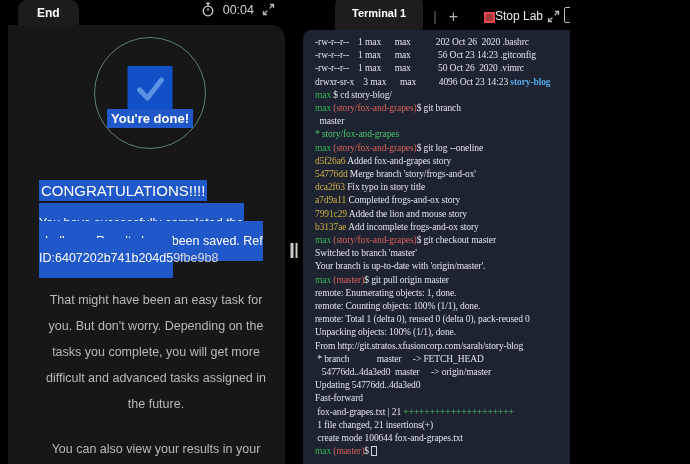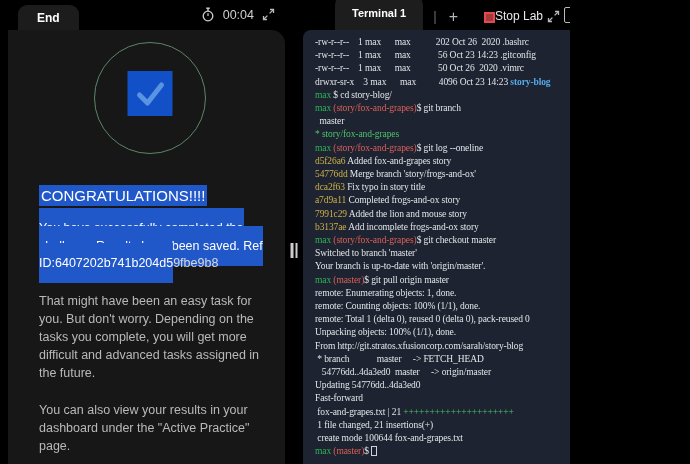--- a/index.html
+++ b/index.html
@@ -39,21 +39,21 @@
   .done-caption {
     position:absolute; left:50%; transform:translateX(-50%); top:71px;
     background:var(--selection-blue); color:#fff; font-size:13px;
     font-weight:700; padding:2px 4px; white-space:nowrap;
   }
   .heading-wrap { margin-top:31px; }
   .hl { background:var(--selection-blue); color:#fff; }
   .heading { display:inline; font-size:15px; font-weight:400; padding:2px 2px; line-height:21px; }
   .result { margin:14px 0 0 0; font-size:12.5px; line-height:17.5px; color:#d8d8d8; width:232px; }
   .result .hl { padding:13px 0; }
-  .para { margin:19px 0 0 0; font-size:12.5px; line-height:18px; color:#b9b9b9; width:234px; }
+  .para { margin:19px 0 0 0; font-size:12.5px; line-height:26px; color:#b9b9b9; width:234px;text-align:center; }
 
   
   .gutter { width:18px; background:#000; position:relative; cursor:col-resize; }
   .grip { position:absolute; top:243px; left:50%; transform:translateX(-50%); display:flex; gap:2px; }
   .grip span { width:2.5px; height:15px; background:#cdcdcd; display:block; }
 
   
   .right-pane { flex:1; display:flex; flex-direction:column; min-width:0; }
   .term-header { height:30px; display:flex; align-items:flex-end; overflow:hidden; }
   .tab-term {
@@ -118,20 +118,21 @@
     </div>
 
     <div class="left-body">
       <div class="figure">
         <div class="circle">
           <div class="check-square">
             <svg width="34" height="30" viewBox="0 0 34 30">
               <polyline points="6,16 14,24 28,6" fill="none" stroke="#5a93e2" stroke-width="5" stroke-linecap="round" stroke-linejoin="round"></polyline>
             </svg>
           </div>
+          <div class="done-caption">You're done!</div>
         </div>
       </div>
 
       <div class="heading-wrap">
         <h2 class="heading hl">CONGRATULATIONS!!!!</h2>
       </div>
 
       <p class="result"><span class="hl">You have successfully completed the challenge.Results have been saved. Ref ID:6407202b741b204d5</span><span>9fbe9b8</span></p>
 
       <p class="para">That might have been an easy task for you. But don't worry. Depending on the tasks you complete, you will get more difficult and advanced tasks assigned in the future.</p>

